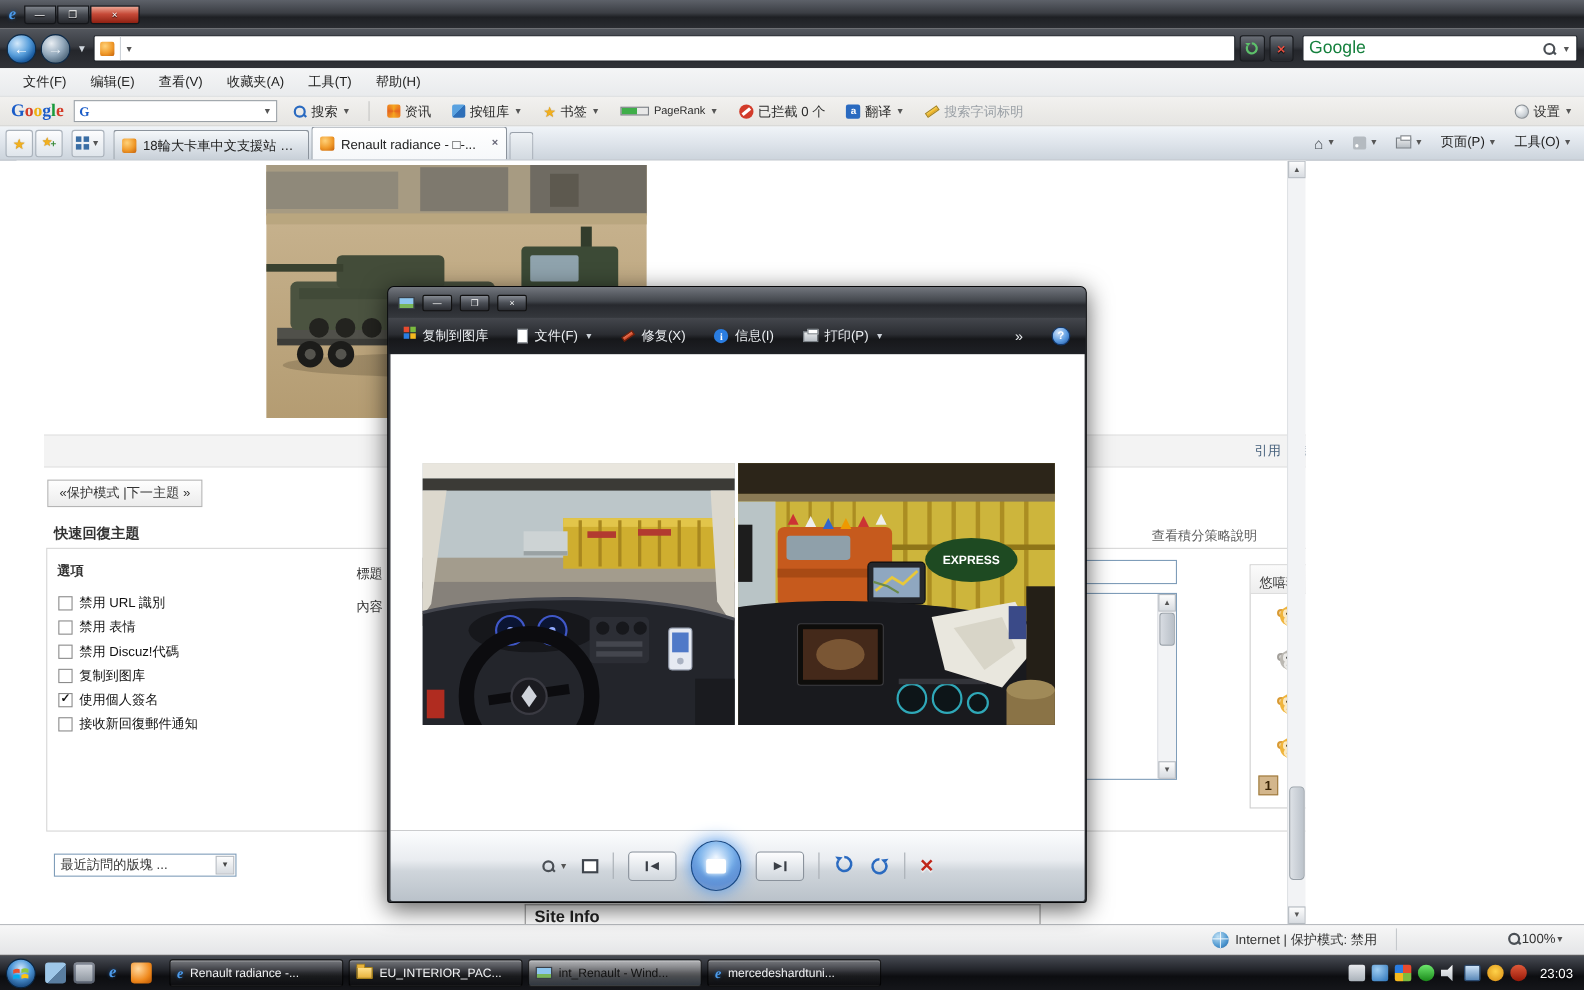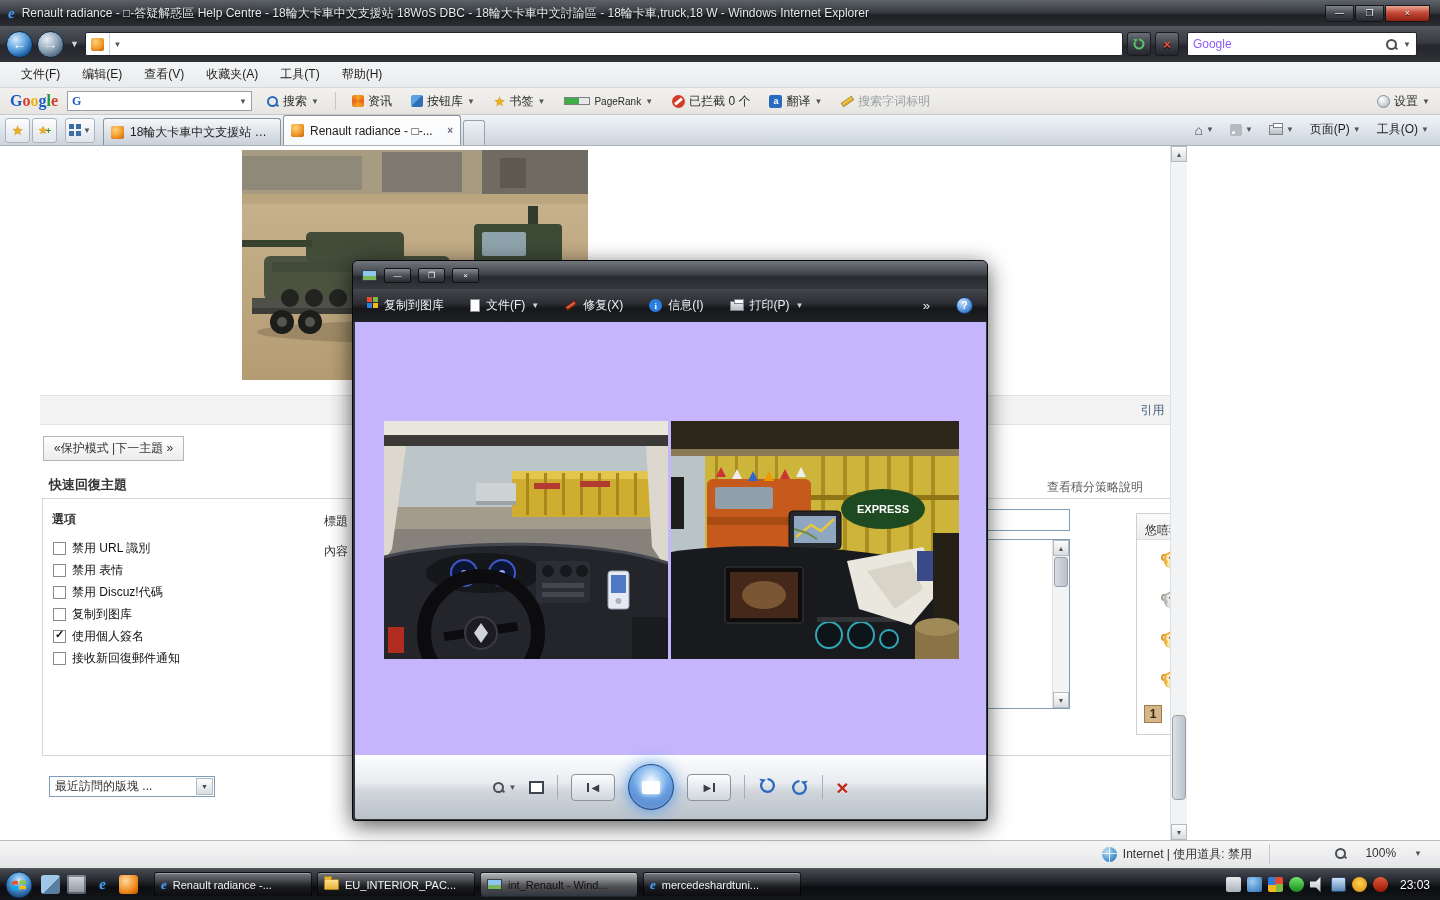--- a/index.html
+++ b/index.html
@@ -31,21 +31,21 @@
   .url-field{height:24px;flex:0 0 1038px;background:#fff;border:1px solid #20252b;border-radius:2px;
     display:flex;align-items:center;padding:0 5px;gap:5px;overflow:hidden}
   .favicon{width:13px;height:13px;border-radius:2px;background:radial-gradient(circle at 35% 30%,#ffd27a,#f09a2a 55%,#c45f08);flex:0 0 auto}
   .url-input{border:none;outline:none;flex:1;font-size:12px;color:#111;font-family:"Liberation Sans",sans-serif;background:transparent}
   .url-caret{width:16px;height:22px;border-left:1px solid #cdd2d8;display:flex;align-items:center;justify-content:center;color:#555;font-size:8px}
   .toolbtn{width:24px;height:24px;border:1px solid #191b1f;border-radius:3px;
     background:linear-gradient(#6a6f77,#3f434a 50%,#24262b);display:flex;align-items:center;justify-content:center}
   .stop-x{color:#ee5040;font-weight:bold;font-size:13px;text-shadow:0 1px 1px #000}
   .search-box{height:24px;flex:0 0 230px;margin-left:4px;background:#fff;border:1px solid #20252b;border-radius:2px;
     display:flex;align-items:center;padding:0 5px;gap:5px}
-  .search-input{border:none;outline:none;flex:1;font-size:12px;color:#8b5cf6;background:transparent;font-family:"Liberation Sans",sans-serif}
+  .search-input{border:none;outline:none;flex:1;font-size:16px;color:#15803d;background:transparent;font-family:"Liberation Sans",sans-serif}
   .mag{position:relative;width:13px;height:13px;flex:0 0 auto}
   .mag::before{content:"";position:absolute;left:1px;top:1px;width:7px;height:7px;border:2px solid #4a4f55;border-radius:50%}
   .mag::after{content:"";position:absolute;left:9px;top:9px;width:4px;height:2px;background:#4a4f55;transform:rotate(45deg)}
   .mag.blue::before{border-color:#2a6ac0}.mag.blue::after{background:#2a6ac0}
 
   
   .menubar{position:absolute;left:0;top:62px;width:1440px;height:26px;background:linear-gradient(#f4f5f6,#e9ebed);
     border-bottom:1px solid #d4d6d9;display:flex;align-items:center;padding-left:10px}
   .menu-item{padding:5px 11px;color:#1d1d1d}
 
@@ -153,21 +153,21 @@
     border:1px solid #98a0a8;border-radius:4px}
 
   
   .statusbar{position:absolute;left:0;top:840px;width:1440px;height:28px;background:linear-gradient(#f7f7f7,#e4e5e7);
     border-top:1px solid #b9bcc0}
   .zone-group{position:absolute;right:188px;top:5px;display:flex;align-items:center;gap:6px;color:#333}
   .ic-globe{width:15px;height:15px;border-radius:50%;background:radial-gradient(circle at 35% 30%,#bfe0f4,#4e97d0 60%,#1d5c9a);
     position:relative;overflow:hidden}
   .ic-globe::before{content:"";position:absolute;left:0;top:6px;width:15px;height:1px;background:rgba(255,255,255,.8)}
   .ic-globe::after{content:"";position:absolute;left:7px;top:0;width:1px;height:15px;background:rgba(255,255,255,.8)}
-  .zoom-group{position:absolute;right:18px;top:5px;display:flex;align-items:center;gap:18px;color:#333}
+  .zoom-group{position:absolute;right:18px;top:5px;display:flex;align-items:center;gap:0;color:#333}
   .statusbar .sep{position:absolute;right:170px;top:3px;width:1px;height:20px;background:#c5c8cc}
 
   
   .photo-window{position:absolute;left:352px;top:260px;width:636px;height:561px;z-index:100;
     border:1px solid #07080a;border-radius:6px 6px 3px 3px;background:#34373c;box-shadow:0 5px 22px rgba(0,0,0,.65)}
   .pw-titlebar{height:28px;display:flex;align-items:center;gap:7px;padding:0 9px;color:#f2f2f3;
     background:linear-gradient(#72767d,#43474d 45%,#27292e 58%,#35383d);border-radius:5px 5px 0 0}
   .pw-title{flex:1;white-space:nowrap;overflow:hidden;text-overflow:ellipsis;text-shadow:0 1px 2px #000}
   .pw-btn{width:27px;height:15px;border:1px solid #111;border-radius:2px;
     background:linear-gradient(#868b93,#4a4e55 50%,#2a2c31);color:#fff;font-size:8px;
@@ -177,21 +177,21 @@
   .pw-tool{display:flex;align-items:center;gap:6px}
   .grid4{width:5px;height:5px;background:#e84b2f;box-shadow:6px 0 0 #7cbb3f,0 6px 0 #2a7de1,6px 6px 0 #f5b91e;margin:-6px 6px 6px 0}
   .ic-doc{width:10px;height:13px;background:#fff;border:1px solid #8a8f95}
   .ic-fix{width:12px;height:5px;background:linear-gradient(#f07a5a,#c23a1a);border:1px solid #7a2008;transform:rotate(-35deg)}
   .ic-info{width:13px;height:13px;border-radius:50%;background:#2a7de1;color:#fff;font-size:9px;font-weight:bold;
     font-family:"Liberation Serif",serif;display:flex;align-items:center;justify-content:center}
   .pw-caret{font-size:8px;color:#cdd2d8}
   .pw-overflow{margin-left:auto;color:#e8ebee;font-size:13px}
   .pw-help{width:17px;height:17px;border-radius:50%;background:radial-gradient(circle at 35% 30%,#cfe2fa,#5a9ae0 55%,#1d4e9a);
     color:#fff;font-size:10px;font-weight:bold;display:flex;align-items:center;justify-content:center;border:1px solid #123a70}
-  .pw-content{position:absolute;left:2px;top:61px;width:631px;height:433px;background:#c4b5fd}
+  .pw-content{position:absolute;left:2px;top:61px;width:631px;height:433px;background:#ffffff}
   .pw-images{position:absolute;left:29px;top:99px;display:flex;gap:3px}
   .pw-controls{position:absolute;left:2px;top:494px;width:631px;height:64px;border-radius:0 0 2px 2px;
     background:linear-gradient(#fcfdfe,#e9ecf0 42%,#cfd5db 58%,#bac2ca);
     display:flex;align-items:center;justify-content:center;gap:13px}
   .ctl-sep{width:1px;height:24px;background:#a7adb4}
   .ctl-zoom{display:flex;align-items:center;gap:3px}
   .ic-fit{width:15px;height:13px;border:2px solid #3e444c;background:#fff}
   .pn{height:27px;width:44px;border:1px solid #8a929c;border-radius:4px;color:#3a3f46;
     background:linear-gradient(#fdfdfe,#e6eaee 50%,#d0d6dc);display:flex;align-items:center;justify-content:center;gap:2px;font-size:10px}
   .pn .bar{width:2px;height:9px;background:#3a3f46}
@@ -252,21 +252,20 @@
   <path d="M10 17 Q13 19.5 16 17" stroke="#8a5a18" stroke-width="1.2" fill="none" stroke-linecap="round"></path>
   <path d="M12 14.2 Q13 15 14 14.2" stroke="#8a5a18" stroke-width="1" fill="none"></path>
 </symbol>
 </defs>
 </svg>
 
 <div class="screen">
 
   <div class="titlebar">
     <span class="ie-e">e</span>
-    <span class="title-text">Renault radiance - □-答疑解惑區 Help Centre - 18輪大卡車中文支援站 18WoS DBC - 18輪大卡車中文討論區 - 18輪卡車,truck,18 W - Windows Internet Explorer</span>
     <span class="winbtns">
       <span class="winbtn">—</span>
       <span class="winbtn">❐</span>
       <span class="winbtn close">×</span>
     </span>
   </div>
 
   <div class="addressbar">
     <span class="navbtn nav-back">←</span>
     <span class="navbtn nav-fwd">→</span>
@@ -611,32 +610,33 @@
           <span class="page-box">4</span>
         </div>
       </div>
     </div>
 
     <div class="recent-select">
       <span class="sel-text">最近訪問的版塊 ...</span>
       <span class="sel-btn">▼</span>
     </div>
 
+    <div class="siteinfo">Site Info</div>
 
     <div class="v-scroll">
       <div class="sb-btn up">▲</div>
       <div class="v-thumb"></div>
       <div class="sb-btn down">▼</div>
     </div>
   </div>
 
   <div class="statusbar">
     <span class="zone-group">
       <span class="ic-globe"></span>
-      <span>Internet | 使用道具: 禁用</span>
+      <span>Internet | 保护模式: 禁用</span>
     </span>
     <span class="sep"></span>
     <span class="zoom-group">
       <span class="mag"></span>
       <span>100%</span>
       <span class="caret">▼</span>
     </span>
   </div>
 
   <div class="photo-window">

